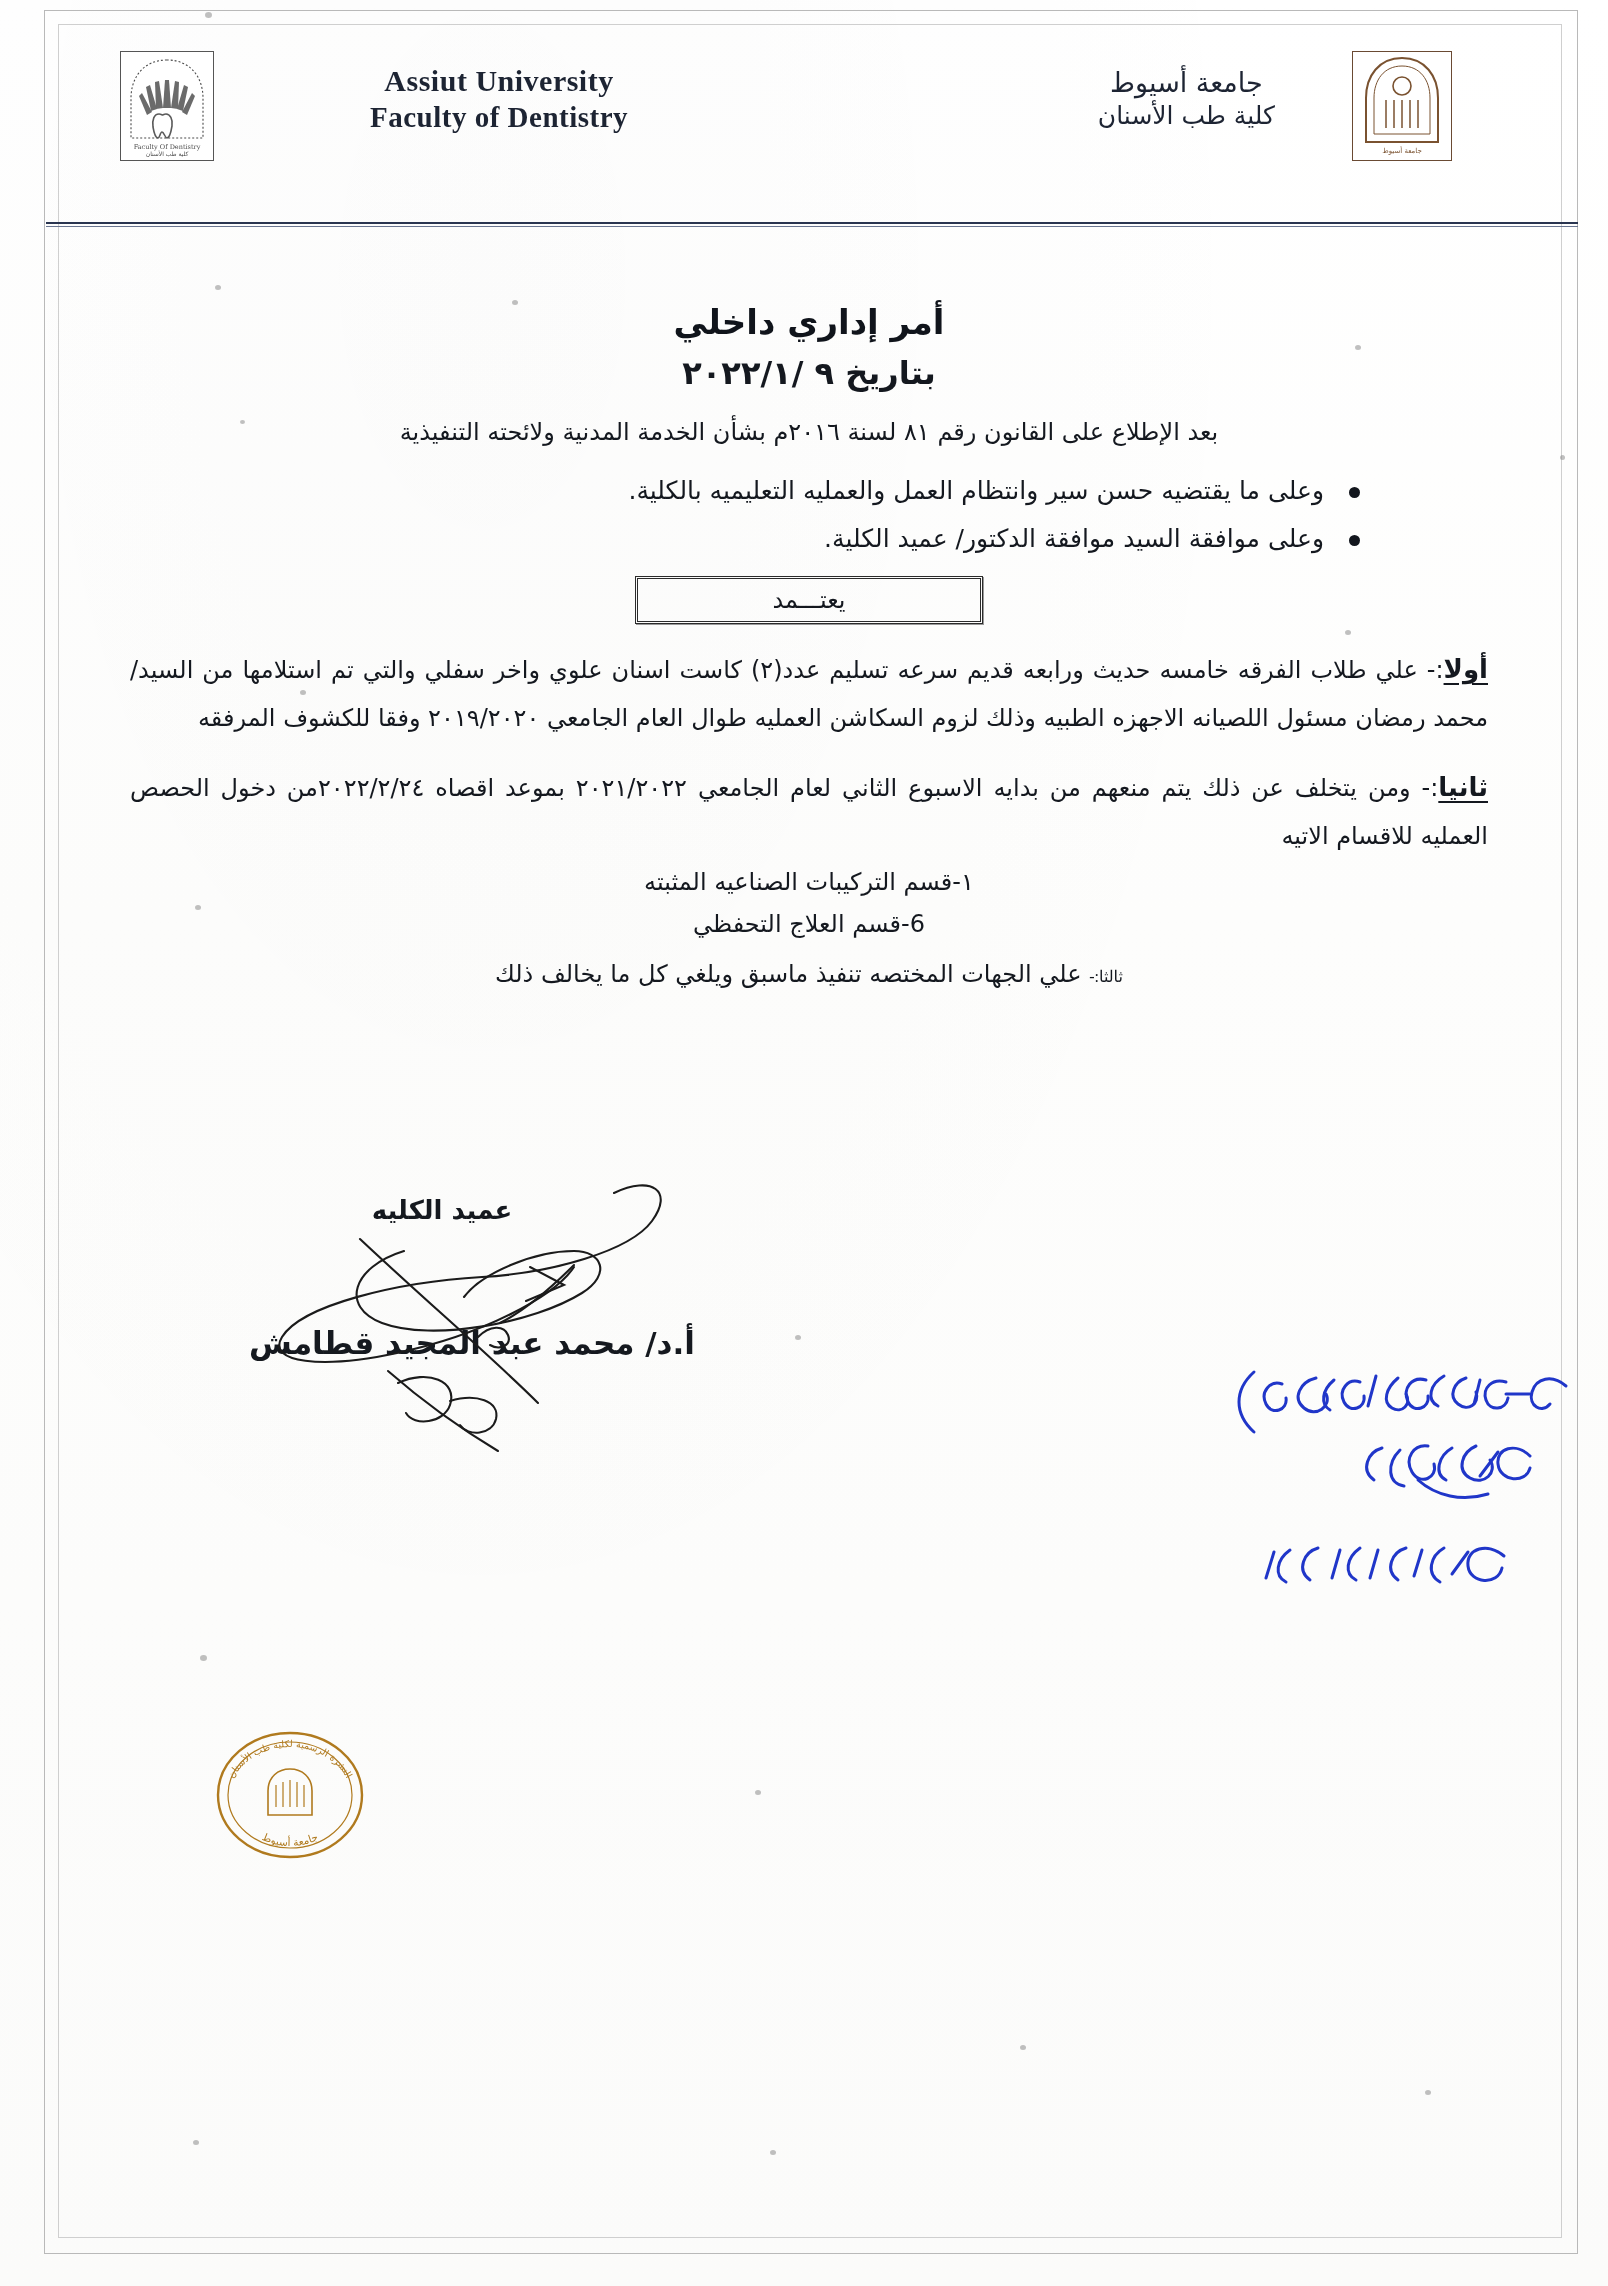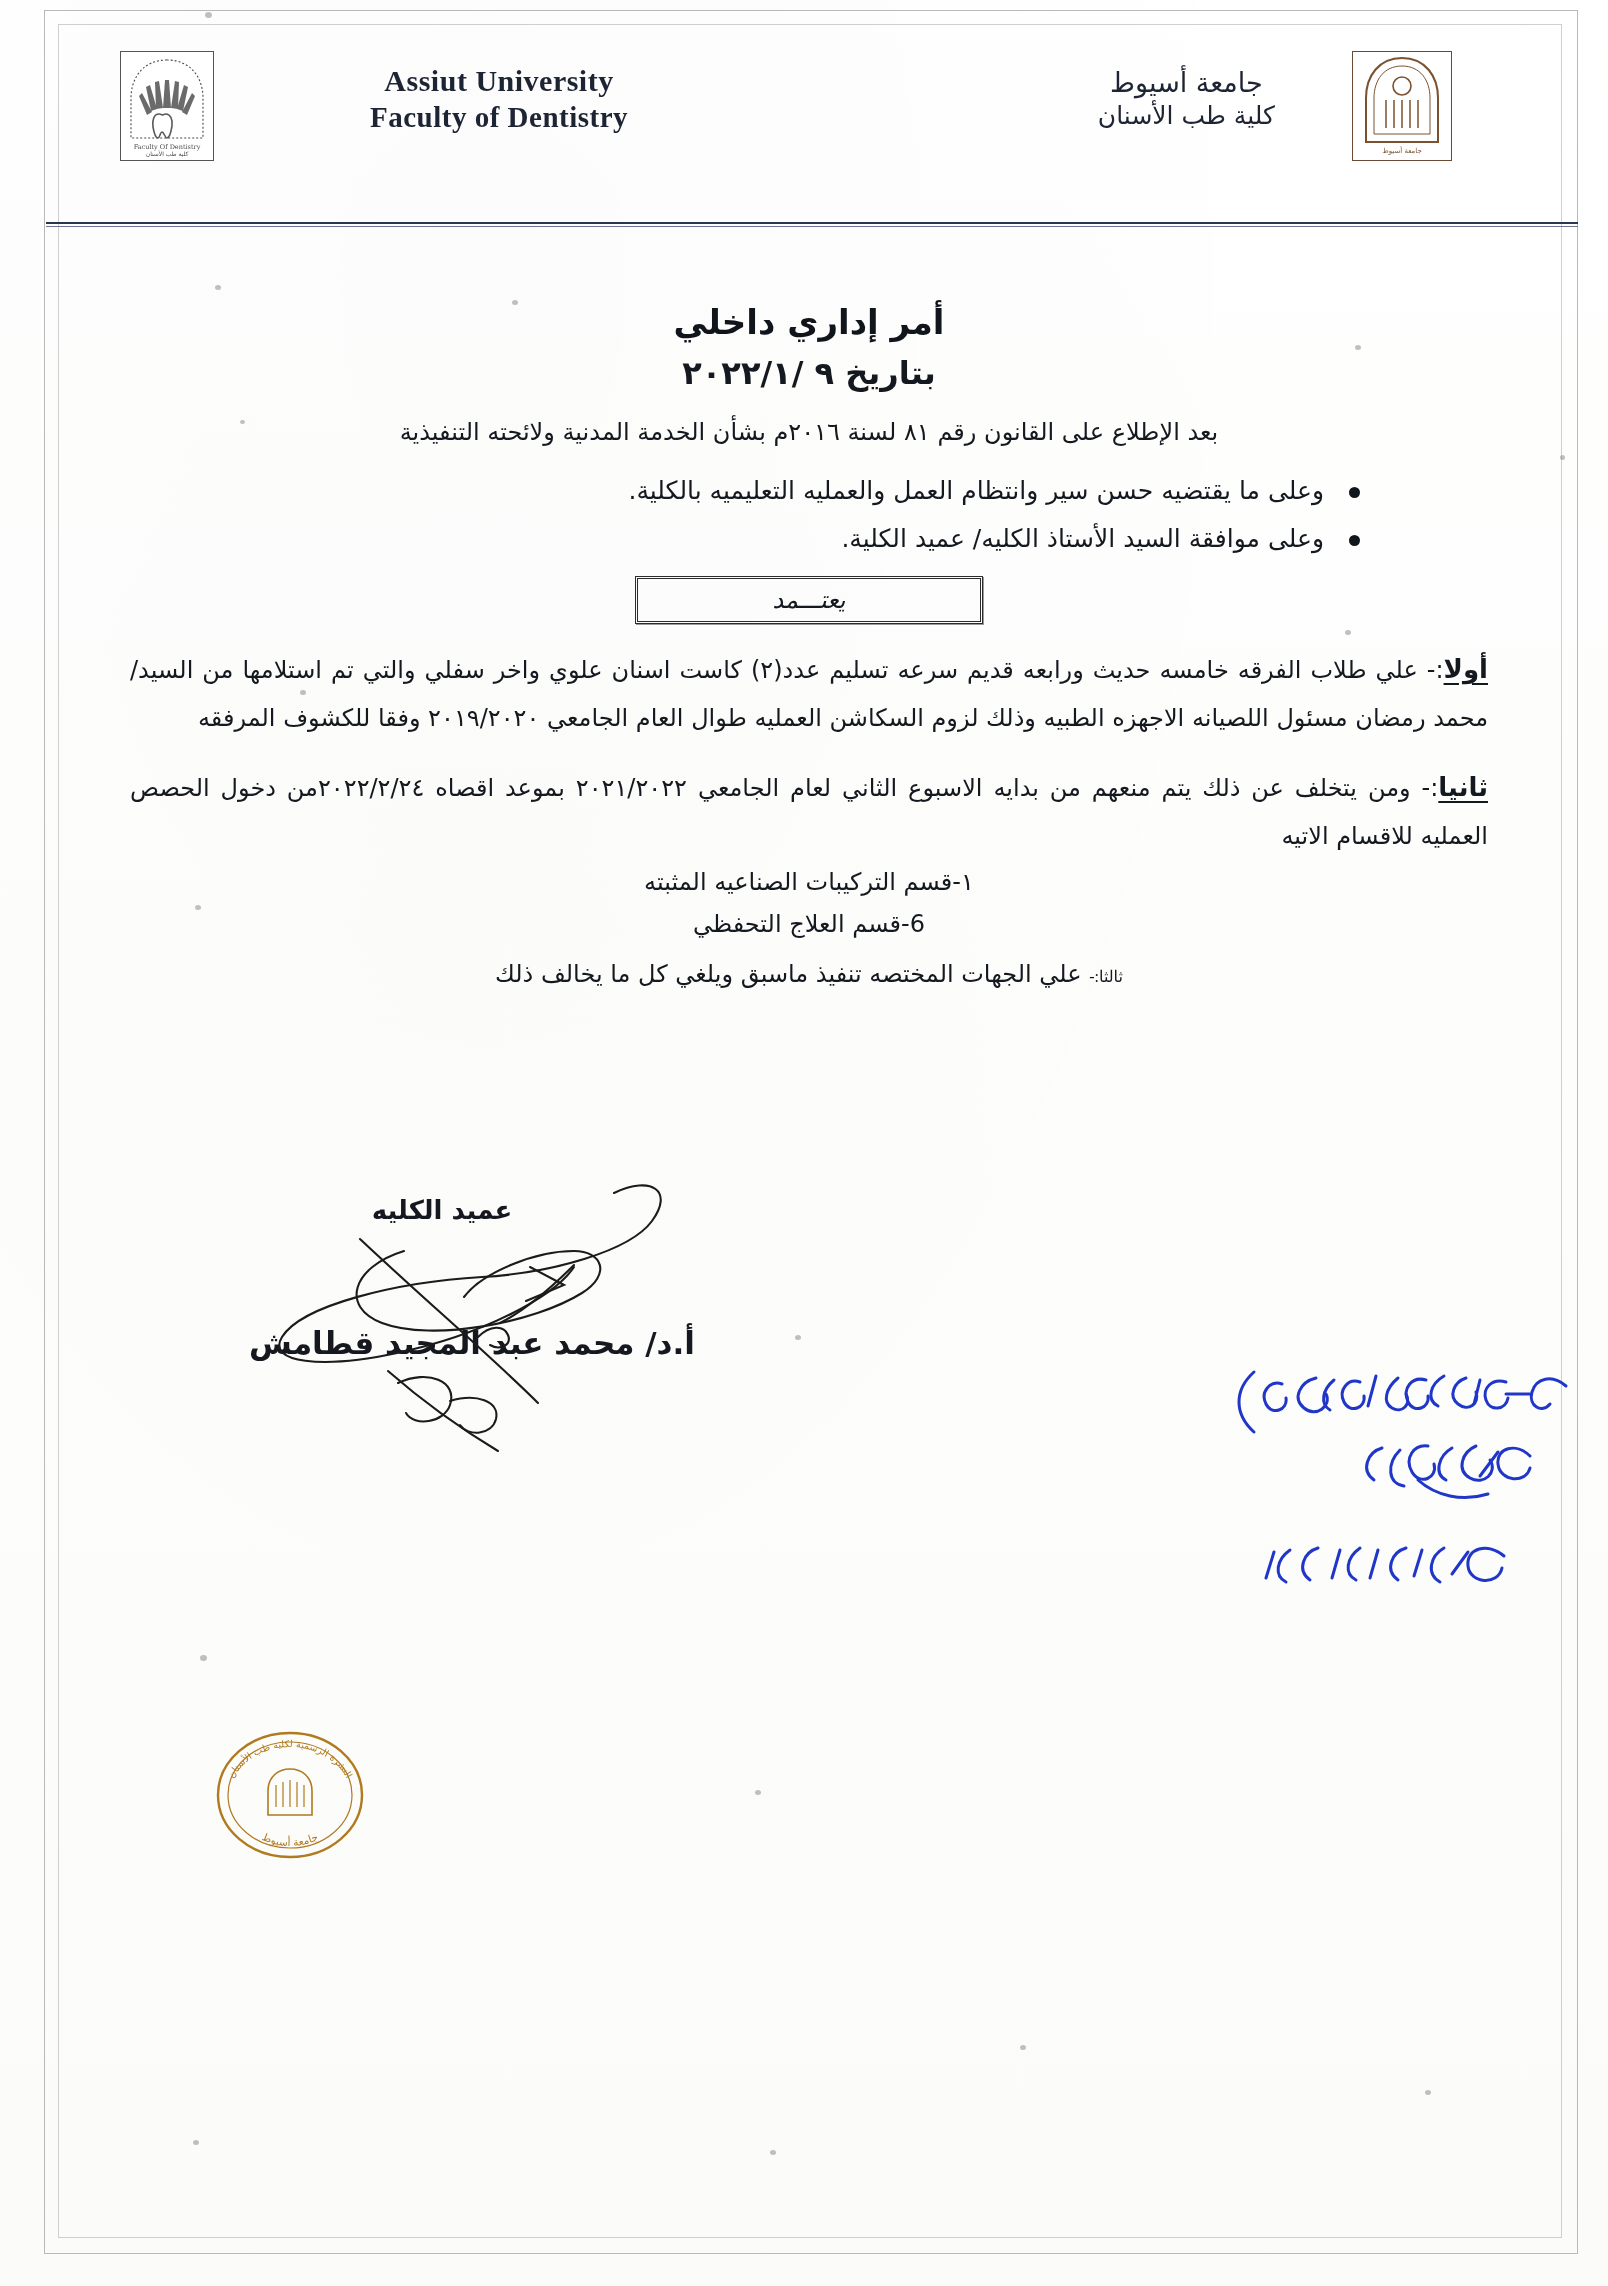--- a/index.html
+++ b/index.html
@@ -146,21 +146,20 @@
     margin-top:14px;
   }
   .approve-box{
     width:330px;
     padding:7px 6px;
     border:3px double #2b2b2b;
     text-align:center;
     font-size:24px;
     letter-spacing:2px;
     box-shadow:1px 1px 0 #9a9a9a;
-    font-style:italic;
   }
 
   .clause{
     margin-top:20px;
     font-size:24px;
     line-height:1.95;
     text-align:justify;
   }
   .clause .lbl{
     font-weight:bold;
@@ -300,21 +299,21 @@
 
   <div class="body">
 
     <div class="doc-title">أمر إداري داخلي</div>
     <div class="doc-date">بتاريخ  ٩  /٢٠٢٢/١</div>
 
     <div class="preamble">بعد الإطلاع على القانون رقم ٨١ لسنة ٢٠١٦م بشأن الخدمة المدنية ولائحته التنفيذية</div>
 
     <ul class="bullets">
       <li>وعلى ما يقتضيه حسن سير وانتظام العمل والعمليه التعليميه بالكلية.</li>
-      <li>وعلى موافقة السيد الأستاذ الكليه/ عميد الكلية.</li>
+      <li>وعلى موافقة السيد موافقة الدكتور/ عميد الكلية.</li>
     </ul>
 
     <div class="approve-wrap">
       <div class="approve-box">يعتـــمد</div>
     </div>
 
     <div class="clause">
       <span class="lbl">أولا</span><span>:-</span>
       <span>علي  طلاب الفرقه خامسه حديث  ورابعه قديم سرعه تسليم عدد(٢) كاست  اسنان علوي واخر سفلي والتي تم استلامها من السيد/ محمد رمضان مسئول اللصيانه الاجهزه الطبيه  وذلك لزوم السكاشن العمليه طوال العام الجامعي  ٢٠١٩/٢٠٢٠ وفقا للكشوف المرفقه</span>
     </div>

